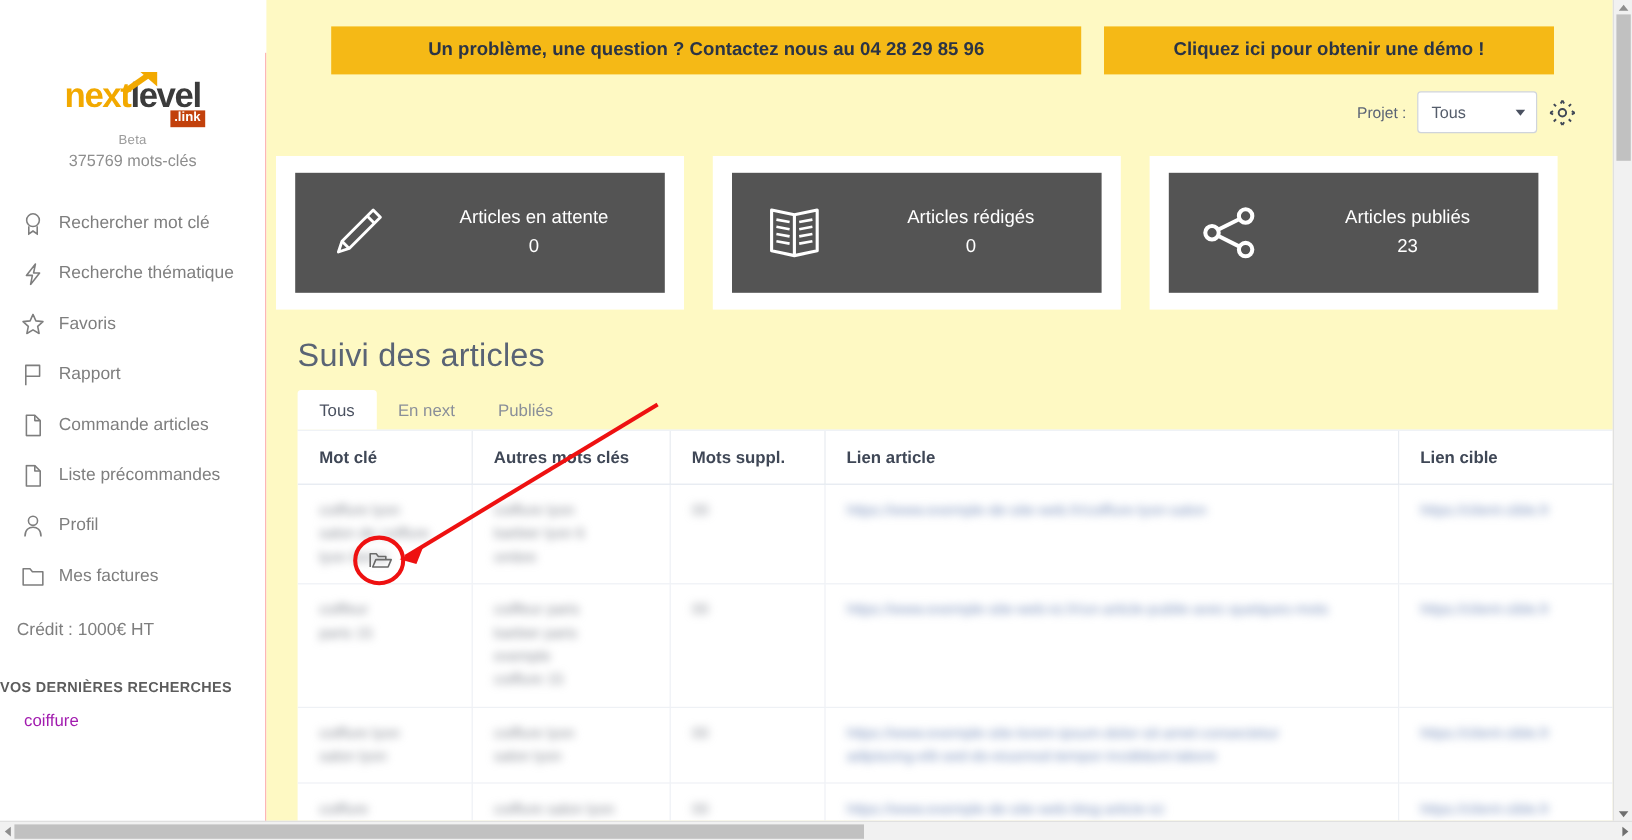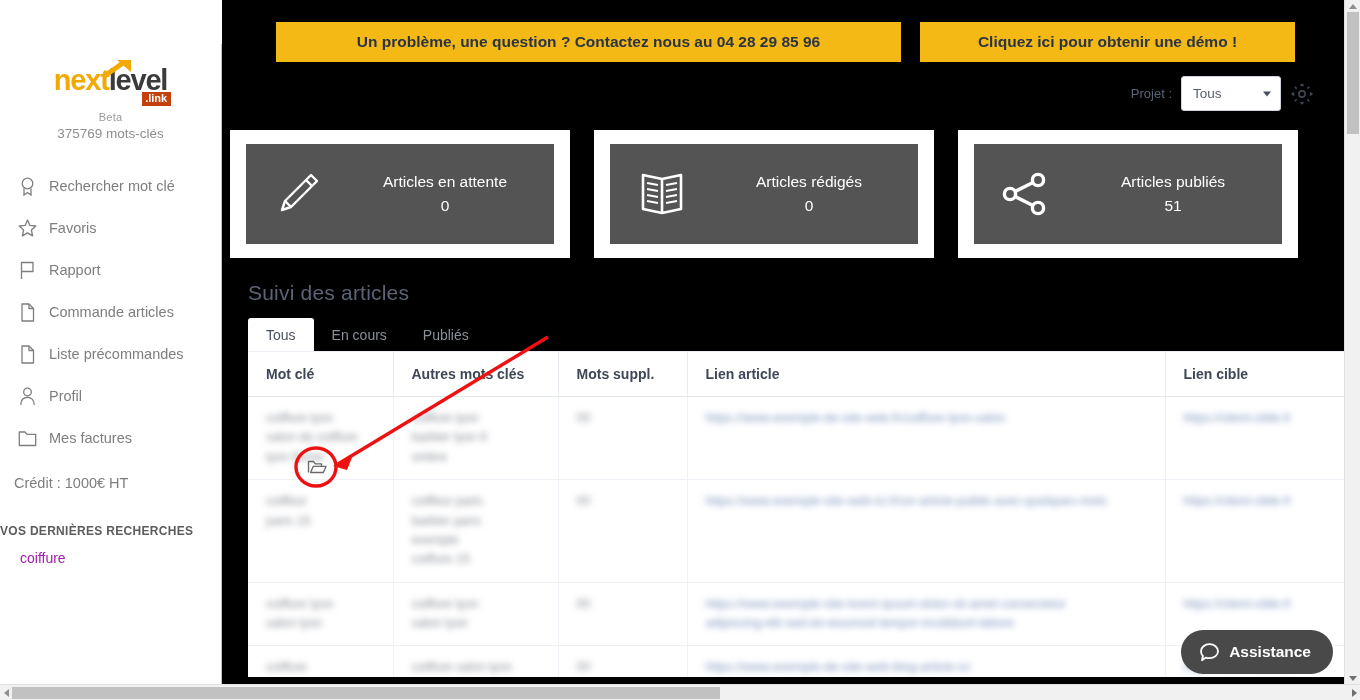--- a/index.html
+++ b/index.html
@@ -101,21 +101,21 @@
     font-size: 14px;
     color: #a21caf;
     cursor: pointer;
   }
 
   
   #main {
     position: absolute;
     left: 222px; top: 0;
     width: 1122px; height: 684px;
-    background: #000000;
+    background: #fef9c3;
     overflow: hidden;
   }
 
   .banners {
     display: flex;
     padding: 22px 0 0 54px;
     gap: 19px;
   }
   .banner {
     background: #F5B916;
@@ -182,21 +182,21 @@
     flex: 1;
     text-align: center;
     color: #ffffff;
     padding-right: 14px;
   }
   .card-title { font-size: 15.5px; line-height: 1.55; }
   .card-num { font-size: 15.5px; line-height: 1.55; }
 
   .section-title {
     padding: 23px 0 0 26px;
-    font-size: 21px;
+    font-size: 27px;
     font-weight: 400;
     color: #5a6475;
     letter-spacing: .2px;
   }
 
   .tabs {
     display: flex;
     padding-left: 26px;
     margin-top: 13px;
     align-items: flex-end;
@@ -356,20 +356,28 @@
       <div class="nav-item">
         <span class="nav-ico">
           <svg width="17" height="19" viewBox="0 0 17 19" fill="none" stroke="#7e7e7e" stroke-width="1.3">
             <circle cx="8.5" cy="6.5" r="5.3"></circle>
               <path d="M5 11.5 L5 18 L8.5 15.5 L12 18 L12 11.5"></path>
           </svg>
         </span>
         <span class="nav-label">Rechercher mot clé</span>
       </div>
 
+      <div class="nav-item">
+        <span class="nav-ico">
+          <svg width="15" height="19" viewBox="0 0 15 19" fill="none" stroke="#7e7e7e" stroke-width="1.3" stroke-linejoin="round">
+            <path d="M9.5 1 L2 10.5 L7 10.5 L5.5 18 L13 8.5 L8 8.5 Z"></path>
+          </svg>
+        </span>
+        <span class="nav-label">Recherche thématique</span>
+      </div>
 
       <div class="nav-item">
         <span class="nav-ico">
           <svg width="19" height="18" viewBox="0 0 19 18" fill="none" stroke="#7e7e7e" stroke-width="1.3" stroke-linejoin="round">
             <path d="M9.5 1 L11.9 6.4 L17.8 7 L13.4 11 L14.6 16.9 L9.5 13.9 L4.4 16.9 L5.6 11 L1.2 7 L7.1 6.4 Z"></path>
           </svg>
         </span>
         <span class="nav-label">Favoris</span>
       </div>
 
@@ -491,32 +499,32 @@
           <div class="card-ico">
             <svg width="52" height="52" viewBox="0 0 52 52" fill="none" stroke="#ffffff" stroke-width="3.4">
               <circle cx="10" cy="26" r="5.6"></circle>
               <circle cx="38" cy="12" r="5.6"></circle>
               <circle cx="38" cy="40" r="5.6"></circle>
               <path d="M15 23.5 L33 14.5 M15 28.5 L33 37.5"></path>
             </svg>
           </div>
           <div class="card-txt">
             <div class="card-title">Articles publiés</div>
-            <div class="card-num">51</div>
+            <div class="card-num">23</div>
           </div>
         </div>
       </div>
 
     </div>
 
     <div class="section-title">Suivi des articles</div>
 
     <div class="tabs">
       <div class="tab active">Tous</div>
-      <div class="tab">En cours</div>
+      <div class="tab">En next</div>
       <div class="tab">Publiés</div>
     </div>
 
     <div class="table-wrap">
       <table class="tbl">
         <colgroup>
           <col style="width:145px">
             <col style="width:165px">
             <col style="width:129px">
             <col style="width:478px">
@@ -610,26 +618,20 @@
     <line x1="548" y1="337" x2="338" y2="464" stroke="#ee1111" stroke-width="3.4"></line>
     <path d="M333 466 L353 455 L347 470 Z" fill="#ee1111"></path>
     <ellipse cx="316" cy="467" rx="20" ry="19" fill="none" stroke="#ee1111" stroke-width="3.4"></ellipse>
   </svg>
 
   <svg class="cursor-ico" viewBox="0 0 22 22" fill="none" stroke="#6a6a6a" stroke-width="1.35" stroke-linejoin="round">
     <path d="M2.5 16.5 L2.5 5.5 L7.5 5.5 L9.3 7.8 L15.5 7.8 L15.5 10"></path>
     <path d="M4.6 16.5 L7.2 10.4 L20 10.4 L17.4 16.5 Z"></path>
   </svg>
 
-  <div id="assist">
-    <svg width="21" height="21" viewBox="0 0 21 21" fill="none" stroke="#ffffff" stroke-width="1.8" stroke-linejoin="round">
-      <path d="M10.5 2.2 C15.3 2.2 19 5.3 19 9.2 C19 13.1 15.3 16.2 10.5 16.2 C9.2 16.2 8 16 7 15.6 L3 18.3 L3.9 14 C2.4 12.7 2 11 2 9.2 C2 5.3 5.7 2.2 10.5 2.2 Z"></path>
-    </svg>
-    <span>Assistance</span>
-  </div>
 
   <div id="vscroll">
     <div class="sb-arrow up">
         <span class="tri up"></span>
       </div>
     <div id="vthumb"></div>
     <div class="sb-arrow down">
         <span class="tri down"></span>
       </div>
   </div>

